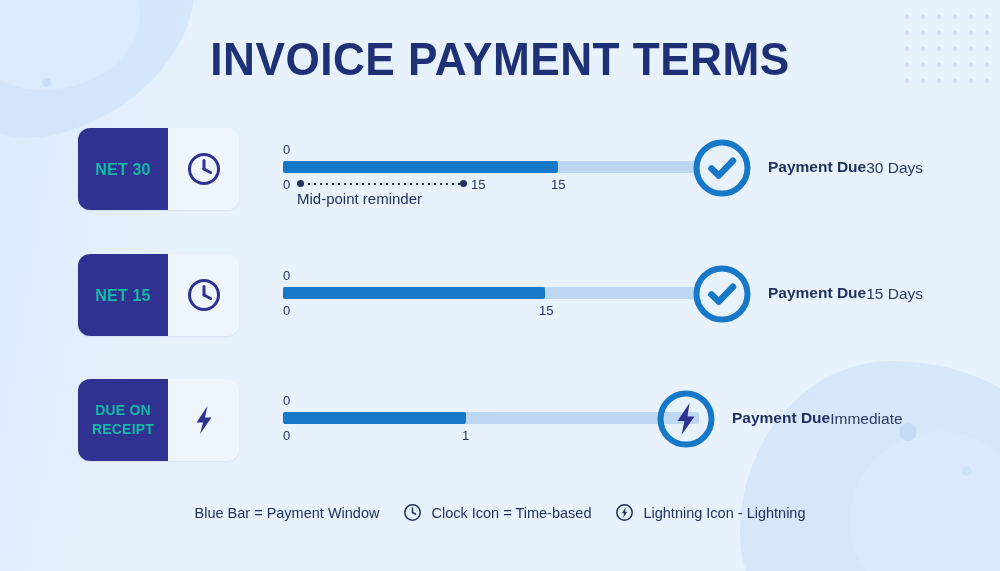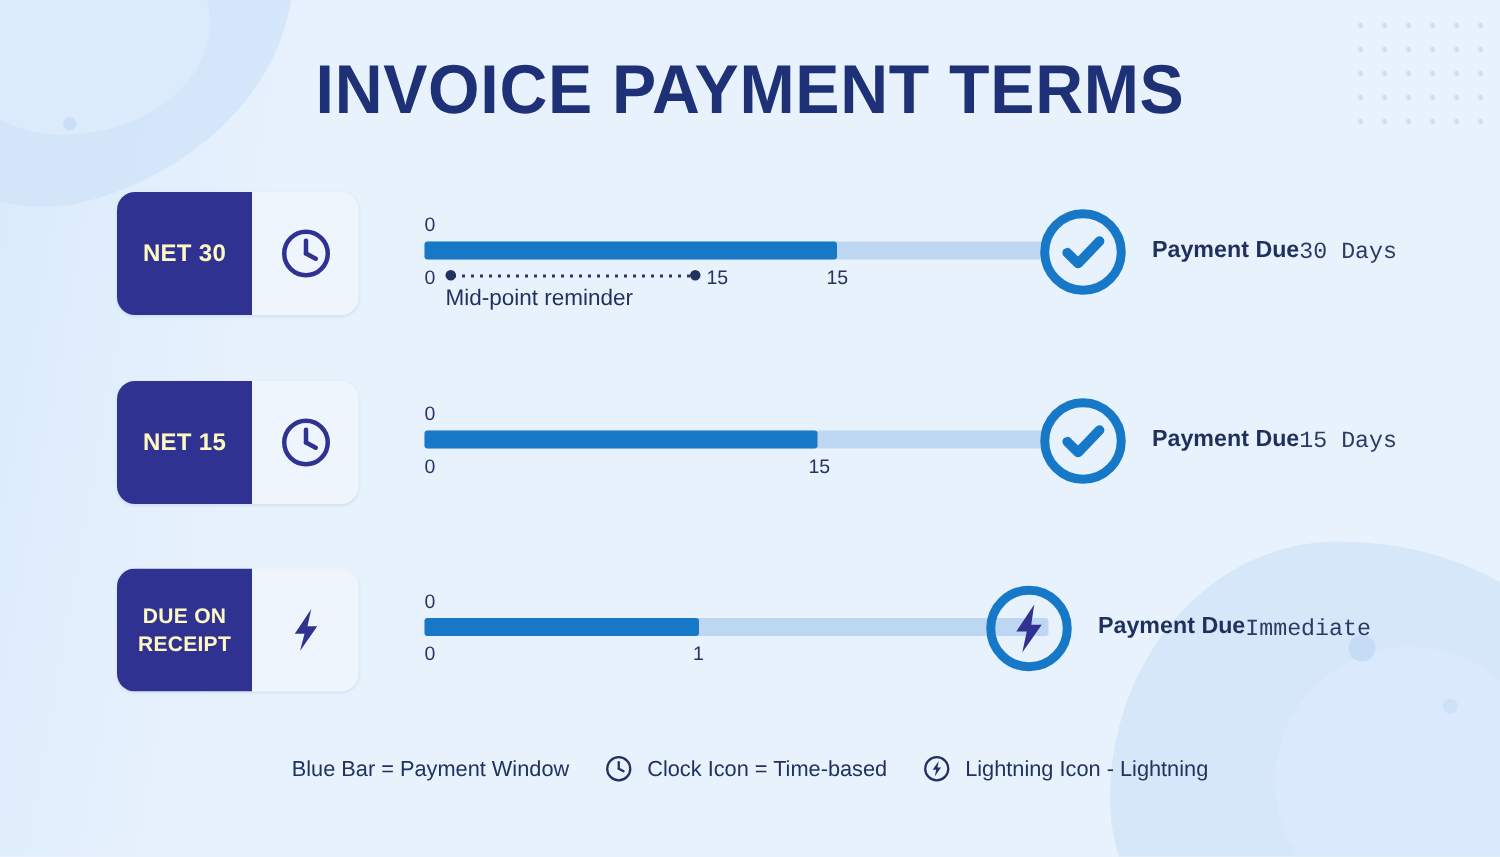--- a/index.html
+++ b/index.html
@@ -154,21 +154,21 @@
   }
   .badge-left {
     width: 90px;
     background: #2f3291;
     display: flex;
     align-items: center;
     justify-content: center;
     text-align: center;
   }
   .badge-label {
-    color: #fef9c3;
+    color: #14b8a6;
     font-size: 16px;
     font-weight: bold;
     line-height: 19px;
     letter-spacing: .2px;
   }
   .badge-label.two-line { font-size: 14px; }
   .badge-right {
     flex: 1;
     background: #eef5fd;
     display: flex;
@@ -262,21 +262,20 @@
   .result-title {
     font-size: 15.5px;
     font-weight: bold;
     color: #1f2f5e;
     line-height: 22px;
   }
   .result-sub {
     font-size: 15.5px;
     color: #2b3b63;
     line-height: 24px;
-    font-family: Liberation Mono, monospace;
   }
 
   
   .legend {
     position: absolute;
     left: 0;
     right: 0;
     top: 503px;
     display: flex;
     justify-content: center;

